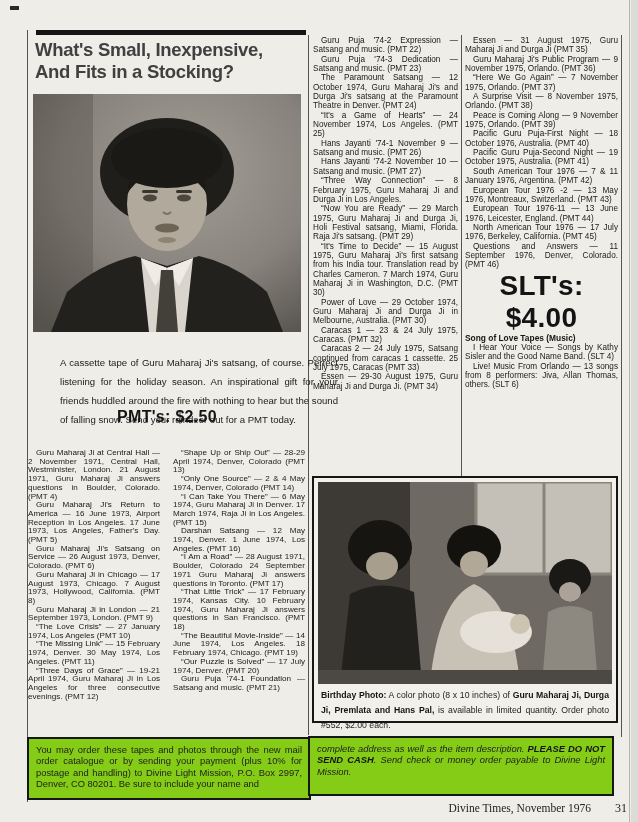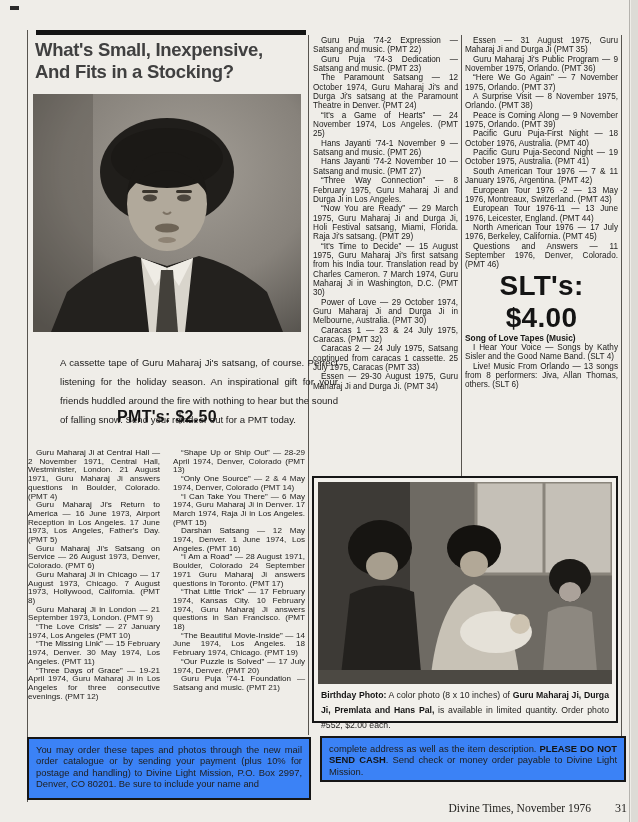--- a/index.html
+++ b/index.html
@@ -60,25 +60,25 @@
     border:2px solid #161616;background:#f2f0eb;box-sizing:border-box;
   }
   .photo-box figure{margin:4px;width:294px;height:202px;background:#6e6a64;}
   .caption{
     margin:3px 7px 0 7px;font-size:8.7px;line-height:15px;text-align:justify;color:#1f1e1c;
   }
   .caption b{font-weight:700;color:#141414;}
 
   
   .order-box{
-    position:absolute;border:2px solid #161616;box-sizing:border-box;background:#3b82f6;
+    position:absolute;border:2px solid #161616;box-sizing:border-box;background:#84cc16;
     font-size:9.4px;line-height:11.3px;text-align:justify;color:#1f1e1c;padding:5px 7px;
   }
   .order-left{left:27px;top:737px;width:284px;height:63px;}
-  .order-right{left:320px;top:736px;width:306px;height:46px;}
+  .order-right{left:308px;top:736px;width:306px;height:60px;font-style:italic;}
   .order-box b{font-weight:700;color:#141414;}
 
   footer.pg{
     position:absolute;right:11px;top:801px;width:300px;text-align:right;
     font-family:"Liberation Serif", serif;font-size:11.5px;color:#23221f;
   }
   footer.pg .pagenum{margin-left:24px;font-size:12px;}
 </style>
 </head>
 <body>

